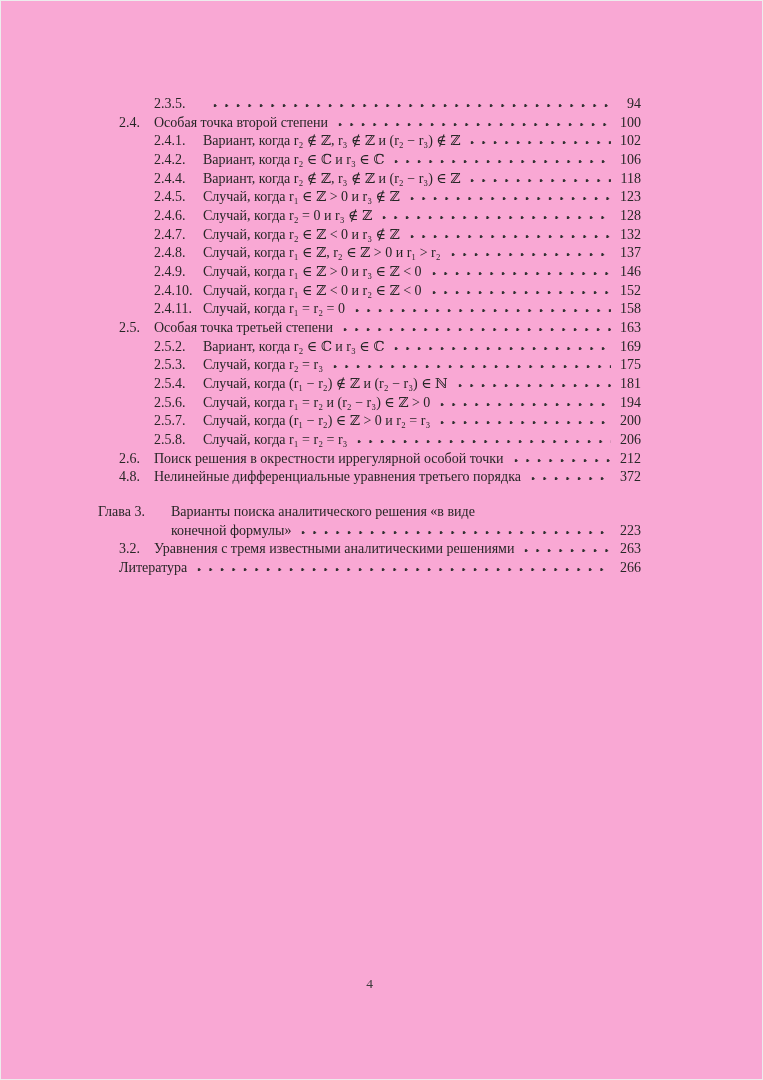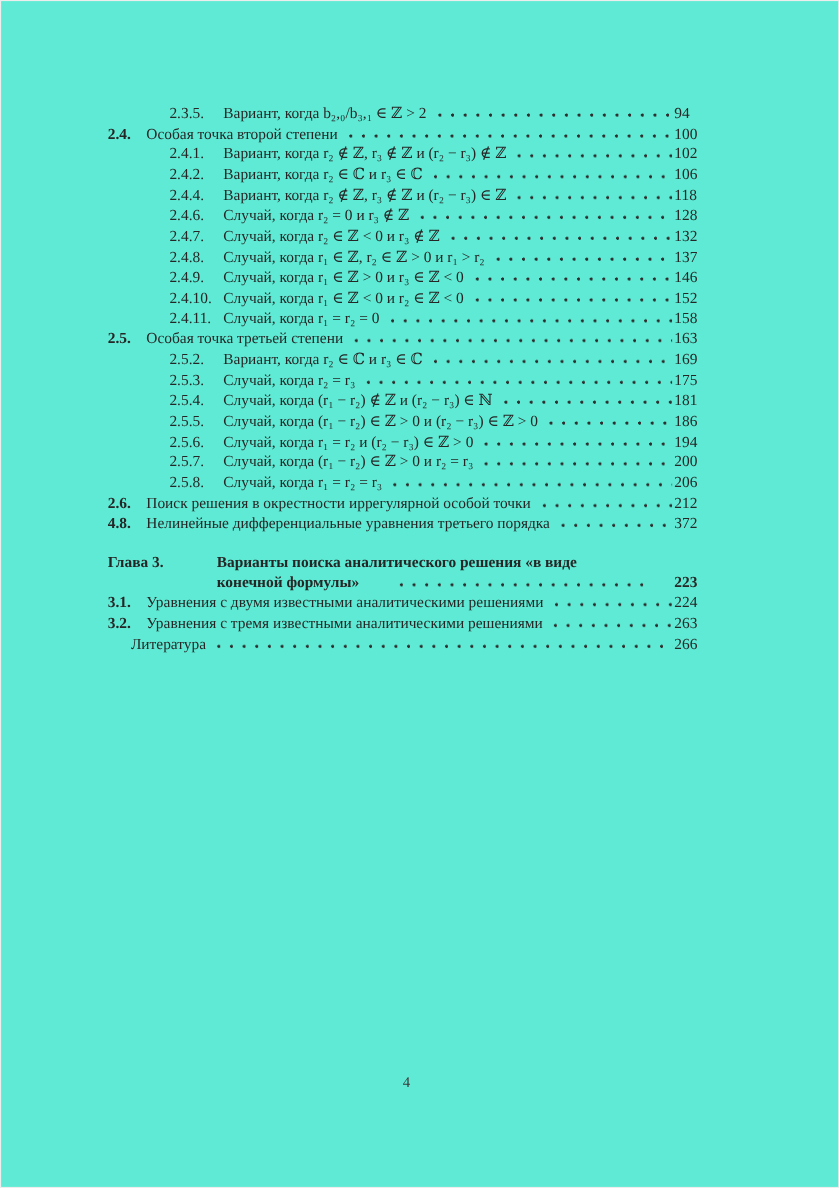--- a/index.html
+++ b/index.html
@@ -4,21 +4,21 @@
 <style>
   html, body {
     margin: 0;
     padding: 0;
     background: #ffffff;
   }
   .sheet {
     position: relative;
     width: 763px;
     height: 1080px;
-    background: #5eead4;
+    background: #f9a8d4;
     box-sizing: border-box;
     border: 1px solid #ededed;
     overflow: hidden;
     font-family: "Liberation Serif", "DejaVu Serif", serif;
     color: #262626;
     font-size: 14px;
   }
   .toc {
     position: absolute;
     left: 97px;
@@ -28,43 +28,43 @@
   .toc-row {
     display: flex;
     align-items: baseline;
     height: 18.68px;
     line-height: 18.68px;
     white-space: nowrap;
   }
   .toc-row .num {
     flex: 0 0 auto;
   }
-  .toc-row.l2 .num { width: 35px; font-weight: bold; }
+  .toc-row.l2 .num { margin-left: 21px; width: 35px; }
   .toc-row.l3 .num { margin-left: 56px; width: 49px; }
   .toc-row.nonum .txt { margin-left: 21px; }
   .toc-row .txt {
     flex: 0 0 auto;
   }
   .leader {
     flex: 1 1 auto;
     min-width: 12px;
     margin: 0 2px 0 7px;
     height: 5px;
     background-image: radial-gradient(circle at 5px 2.6px, #2d2d2d 1.15px, rgba(0,0,0,0) 1.65px);
     background-size: 11.5px 5px;
     background-repeat: repeat-x;
     background-position: left bottom;
   }
   .pg {
     flex: 0 0 auto;
     min-width: 28px;
+    text-align: right;
   }
   .toc-row.chapter {
-    font-weight: bold;
-    gap: 26px;
+    font-weight: normal;
   }
   .toc-row.chapter-first {
     margin-top: 16px;
   }
   .toc-row.chapter .num {
     margin-left: 0;
     width: 73px;
   }
   .folio {
     position: absolute;
@@ -76,21 +76,20 @@
     color: #3a3a3a;
   }
 </style>
 </head>
 <body>
 
 <div class="sheet">
   <main class="toc">
   <div class="toc-row l3">
     <span class="num">2.3.5.</span>
-    <span class="txt">Вариант, когда b₂,₀/b₃,₁ ∈ ℤ &gt; 2</span>
     <span class="leader"></span>
     <span class="pg">94</span>
   </div>
 
   <div class="toc-row l2">
     <span class="num">2.4.</span>
     <span class="txt">Особая точка второй степени</span>
     <span class="leader"></span>
     <span class="pg">100</span>
   </div>
@@ -110,20 +109,26 @@
   </div>
 
 
   <div class="toc-row l3">
     <span class="num">2.4.4.</span>
     <span class="txt">Вариант, когда r₂ ∉ ℤ, r₃ ∉ ℤ и (r₂ − r₃) ∈ ℤ</span>
     <span class="leader"></span>
     <span class="pg">118</span>
   </div>
 
+  <div class="toc-row l3">
+    <span class="num">2.4.5.</span>
+    <span class="txt">Случай, когда r₁ ∈ ℤ &gt; 0 и r₃ ∉ ℤ</span>
+    <span class="leader"></span>
+    <span class="pg">123</span>
+  </div>
 
   <div class="toc-row l3">
     <span class="num">2.4.6.</span>
     <span class="txt">Случай, когда r₂ = 0 и r₃ ∉ ℤ</span>
     <span class="leader"></span>
     <span class="pg">128</span>
   </div>
 
   <div class="toc-row l3">
     <span class="num">2.4.7.</span>
@@ -182,26 +187,20 @@
     <span class="pg">175</span>
   </div>
 
   <div class="toc-row l3">
     <span class="num">2.5.4.</span>
     <span class="txt">Случай, когда (r₁ − r₂) ∉ ℤ и (r₂ − r₃) ∈ ℕ</span>
     <span class="leader"></span>
     <span class="pg">181</span>
   </div>
 
-  <div class="toc-row l3">
-    <span class="num">2.5.5.</span>
-    <span class="txt">Случай, когда (r₁ − r₂) ∈ ℤ &gt; 0 и (r₂ − r₃) ∈ ℤ &gt; 0</span>
-    <span class="leader"></span>
-    <span class="pg">186</span>
-  </div>
 
   <div class="toc-row l3">
     <span class="num">2.5.6.</span>
     <span class="txt">Случай, когда r₁ = r₂ и (r₂ − r₃) ∈ ℤ &gt; 0</span>
     <span class="leader"></span>
     <span class="pg">194</span>
   </div>
 
   <div class="toc-row l3">
     <span class="num">2.5.7.</span>
@@ -235,26 +234,20 @@
     <span class="num">Глава 3.</span>
     <span class="txt">Варианты поиска аналитического решения «в виде</span>
   </div>
   <div class="toc-row chapter chapter-cont">
     <span class="num"></span>
     <span class="txt">конечной формулы»</span>
     <span class="leader"></span>
     <span class="pg">223</span>
   </div>
 
-  <div class="toc-row l2">
-    <span class="num">3.1.</span>
-    <span class="txt">Уравнения с двумя известными аналитическими решениями</span>
-    <span class="leader"></span>
-    <span class="pg">224</span>
-  </div>
 
   <div class="toc-row l2">
     <span class="num">3.2.</span>
     <span class="txt">Уравнения с тремя известными аналитическими решениями</span>
     <span class="leader"></span>
     <span class="pg">263</span>
   </div>
 
   <div class="toc-row l2 nonum">
 

